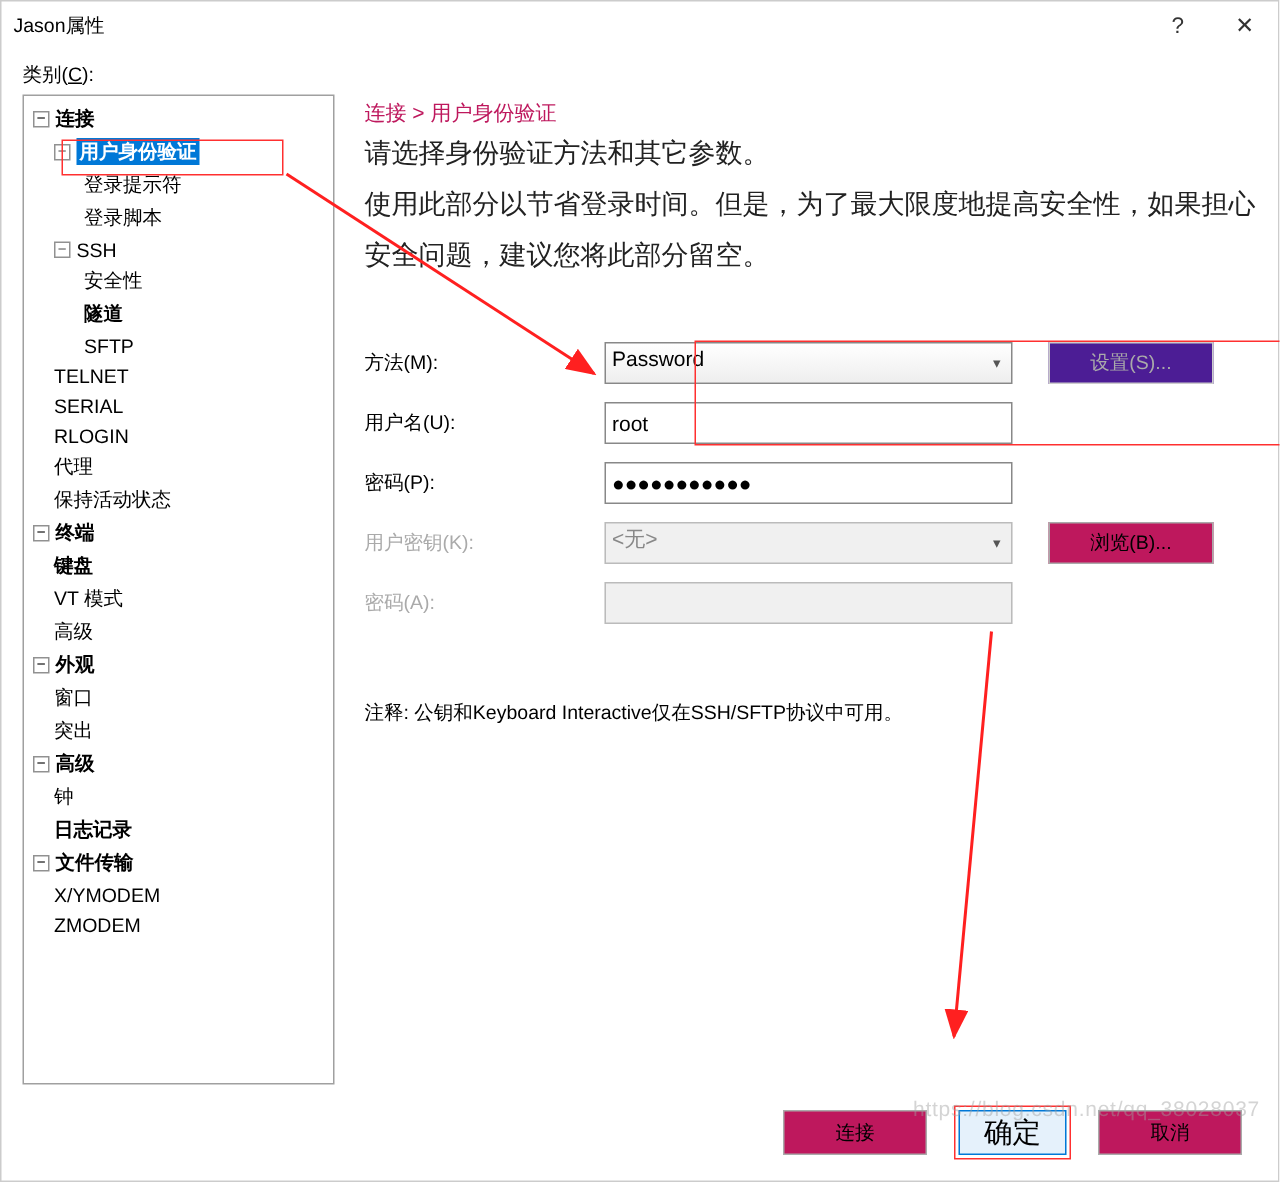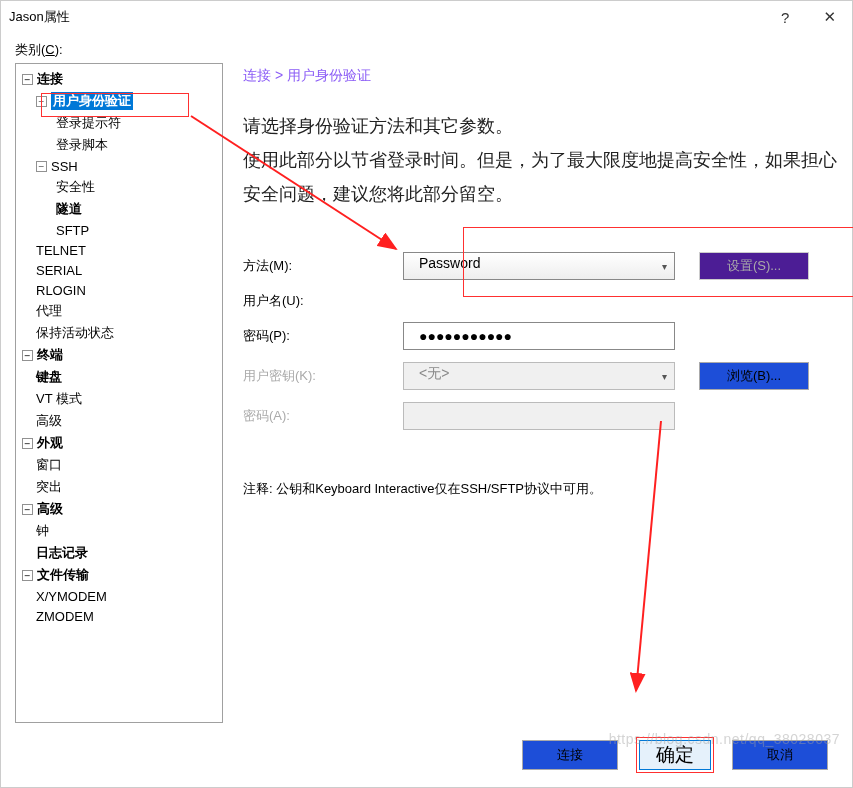--- a/index.html
+++ b/index.html
@@ -16,31 +16,31 @@
     .tree-item { padding: 2px 4px; white-space: nowrap; cursor: pointer; position: relative; }
     .tree-toggle { display: inline-block; width: 11px; height: 11px; border: 1px solid #919191; text-align: center; line-height: 9px; font-size: 10px; margin-right: 4px; vertical-align: middle; color: #555; }
     .tree-label { vertical-align: middle; }
     .tree-lv0 { padding-left: 6px; }
     .tree-lv1 { padding-left: 20px; }
     .tree-lv2 { padding-left: 40px; }
     .tree-bold { font-weight: bold; }
     .tree-highlight-box1 { position: absolute; border: 1px solid #ff3030; left: 40px; top: 92px; width: 148px; height: 24px; pointer-events: none; }
     .sel-wrap { display:inline-block; background:#0078d7; color:#fff; padding:0 2px;}
     .content-panel { flex: 1; padding: 4px 0 0 20px; position: relative; }
-    .breadcrumb { color: #8b5cf6; font-size: 14px; margin-bottom: 24px; }
+    .breadcrumb { color: #be185d; font-size: 14px; }
     .desc { font-size: 18px; line-height: 1.9; margin-bottom: 40px; color: #222; }
     .form-row { display: flex; align-items: center; margin-bottom: 12px; }
     .form-label { width: 160px; font-size: 13px; }
     .form-label.disabled { color: #aaa; }
-    .form-control { height: 28px; border: 1px solid #888; padding: 2px 15px; font-size: 14px; background: #fff; }
+    .form-control { height: 28px; border: 1px solid #888; padding: 2px 4px; font-size: 14px; background: #fff; }
     .select { width: 272px; appearance: none; background: linear-gradient(#fff,#eee); border: 1px solid #888; position: relative; }
     .select-wrap { position: relative; display: inline-block; width: 272px; }
     .select-arrow { position: absolute; right: 8px; top: 50%; transform: translateY(-50%); font-size: 10px; color: #555;}
     .input-text { width: 272px; }
-    .btn { height: 28px; border: 1px solid #aaa; background: #1d4ed8; padding: 0 22px; font-size: 13px; cursor: pointer; }
+    .btn { height: 28px; border: 1px solid #aaa; background: #be185d; padding: 0 22px; font-size: 13px; cursor: pointer; }
     .btn-disabled { color: #aaa; border-color: #ccc; background:#4c1d95;}
     .btn-settings { width: 110px; margin-left: 24px; }
     .user-pass-box { position: absolute; border: 1px solid #ff3030; left: 240px; top: 164px; width: 465px; height: 70px; pointer-events: none; }
     .select.disabled { background: #f0f0f0; color: #888; border-color: #bbb;}
     .input-text.disabled { background: #f0f0f0; border-color: #bbb;}
     .note { margin-top: 50px; font-size: 13px; }
     .footer { position: absolute; bottom: 14px; right: 24px; display: flex; gap: 18px; align-items: center; }
     .footer .btn { width: 96px; height: 30px; }
     .ok-highlight { border: 1px solid #ff3030; padding: 2px; display:inline-block;}
     .ok-inner { border: 1px solid #0078d7; background: #e5f1fb; width: 72px; height: 30px; display:flex; align-items:center; justify-content:center; font-size:19px; cursor:pointer;}
@@ -106,20 +106,21 @@
         <div class="form-label">方法(M):</div>
         <div class="select-wrap">
           <div class="form-control select">Password</div>
           <span class="select-arrow">▾</span>
         </div>
         <button class="btn btn-settings btn-disabled">设置(S)...</button>
       </div>
 
       <div class="form-row">
         <div class="form-label">用户名(U):</div>
+        <input class="form-control input-text" value="root" style="">
       </div>
 
       <div class="form-row">
         <div class="form-label">密码(P):</div>
         <input class="form-control input-text" value="●●●●●●●●●●●" style="">
       </div>
 
       <div class="form-row">
         <div class="form-label disabled">用户密钥(K):</div>
         <div class="select-wrap">

